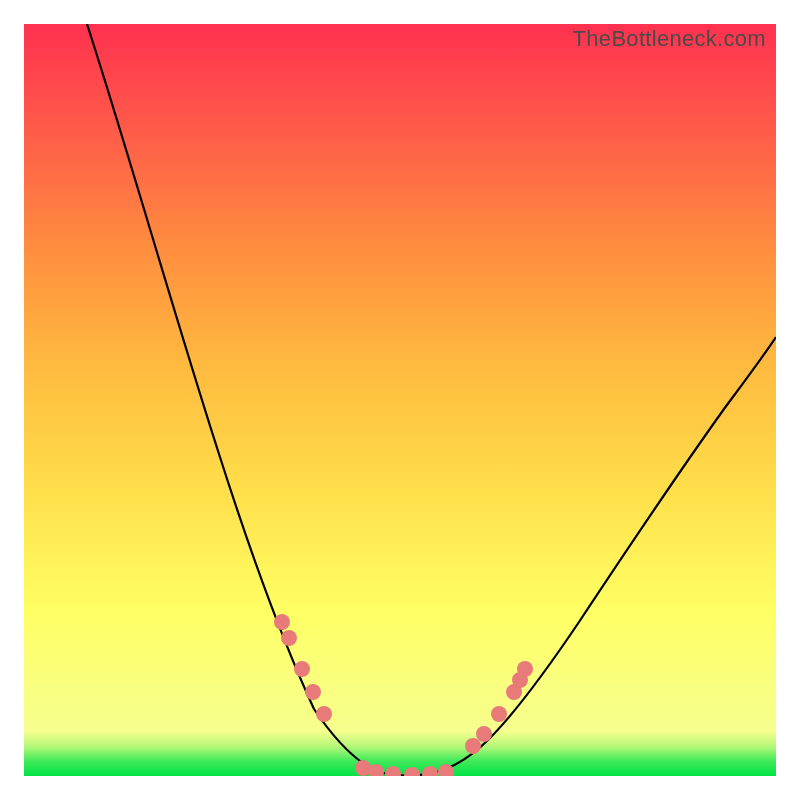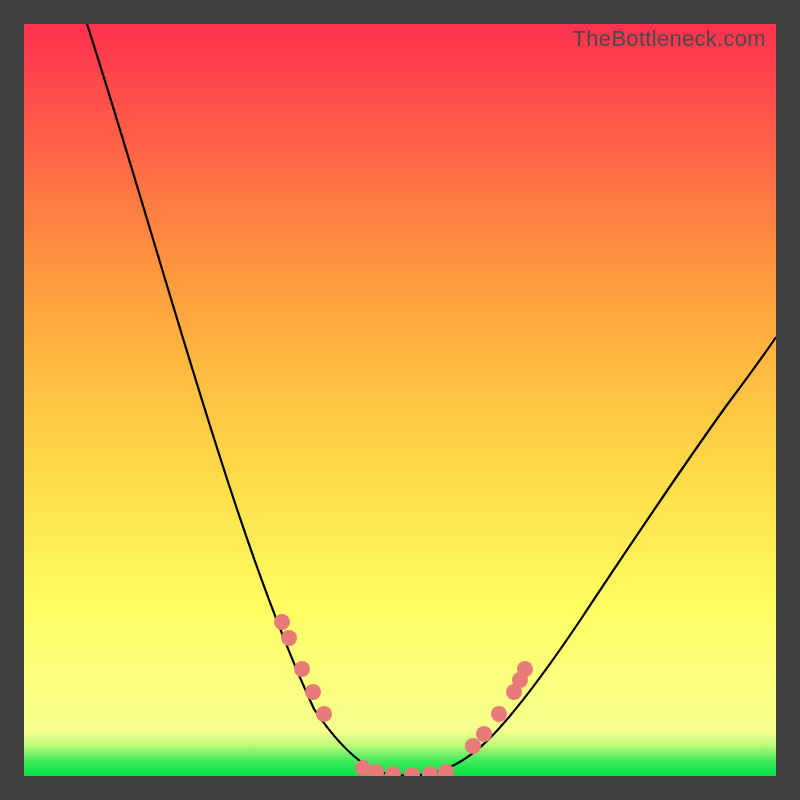--- a/index.html
+++ b/index.html
@@ -10,21 +10,21 @@
     overflow: hidden;
     background: #000;
     font-family: Arial, Helvetica, sans-serif;
   }
   .frame {
     position: absolute;
     left: 0;
     top: 0;
     width: 800px;
     height: 800px;
-    background: #404040;
+    background: #ffffff;
   }
   .plot-area {
     position: absolute;
     left: 24px;
     top: 24px;
     width: 752px;
     height: 752px;
     overflow: hidden;
     
     background: linear-gradient(

